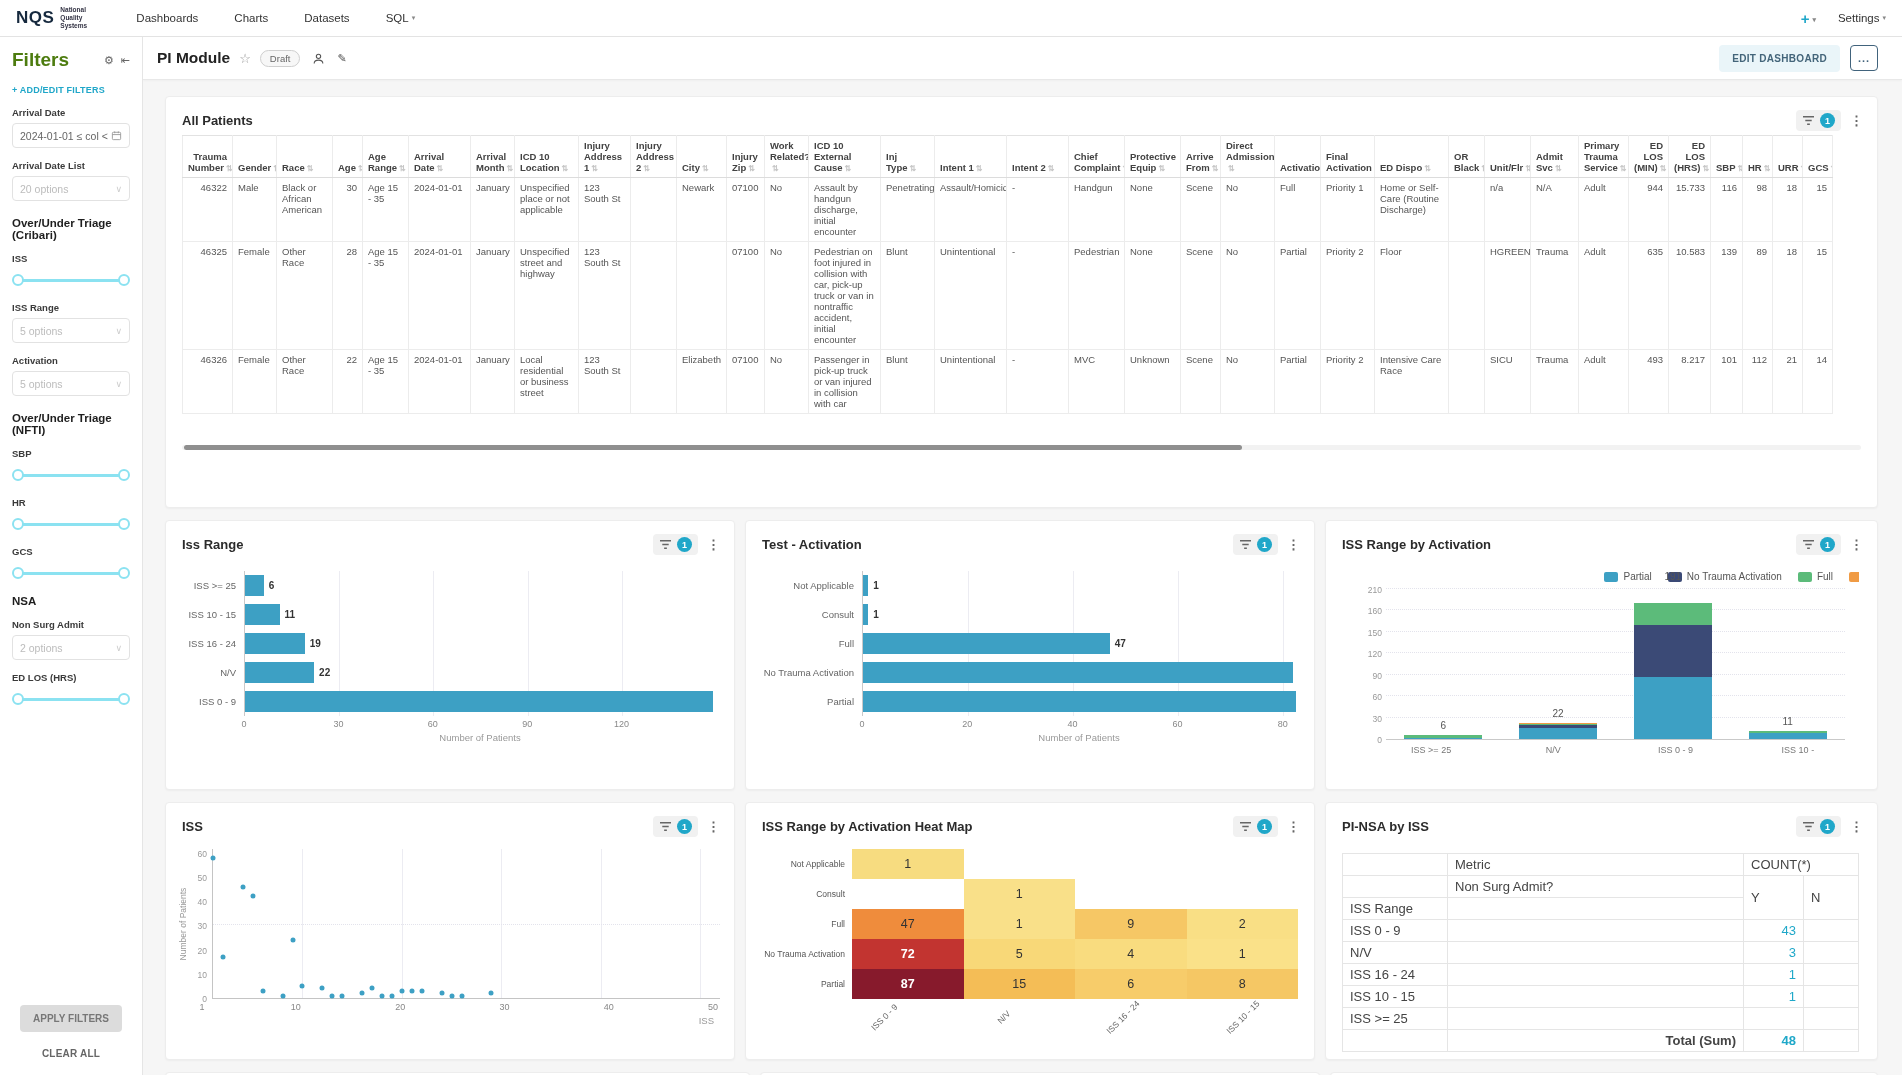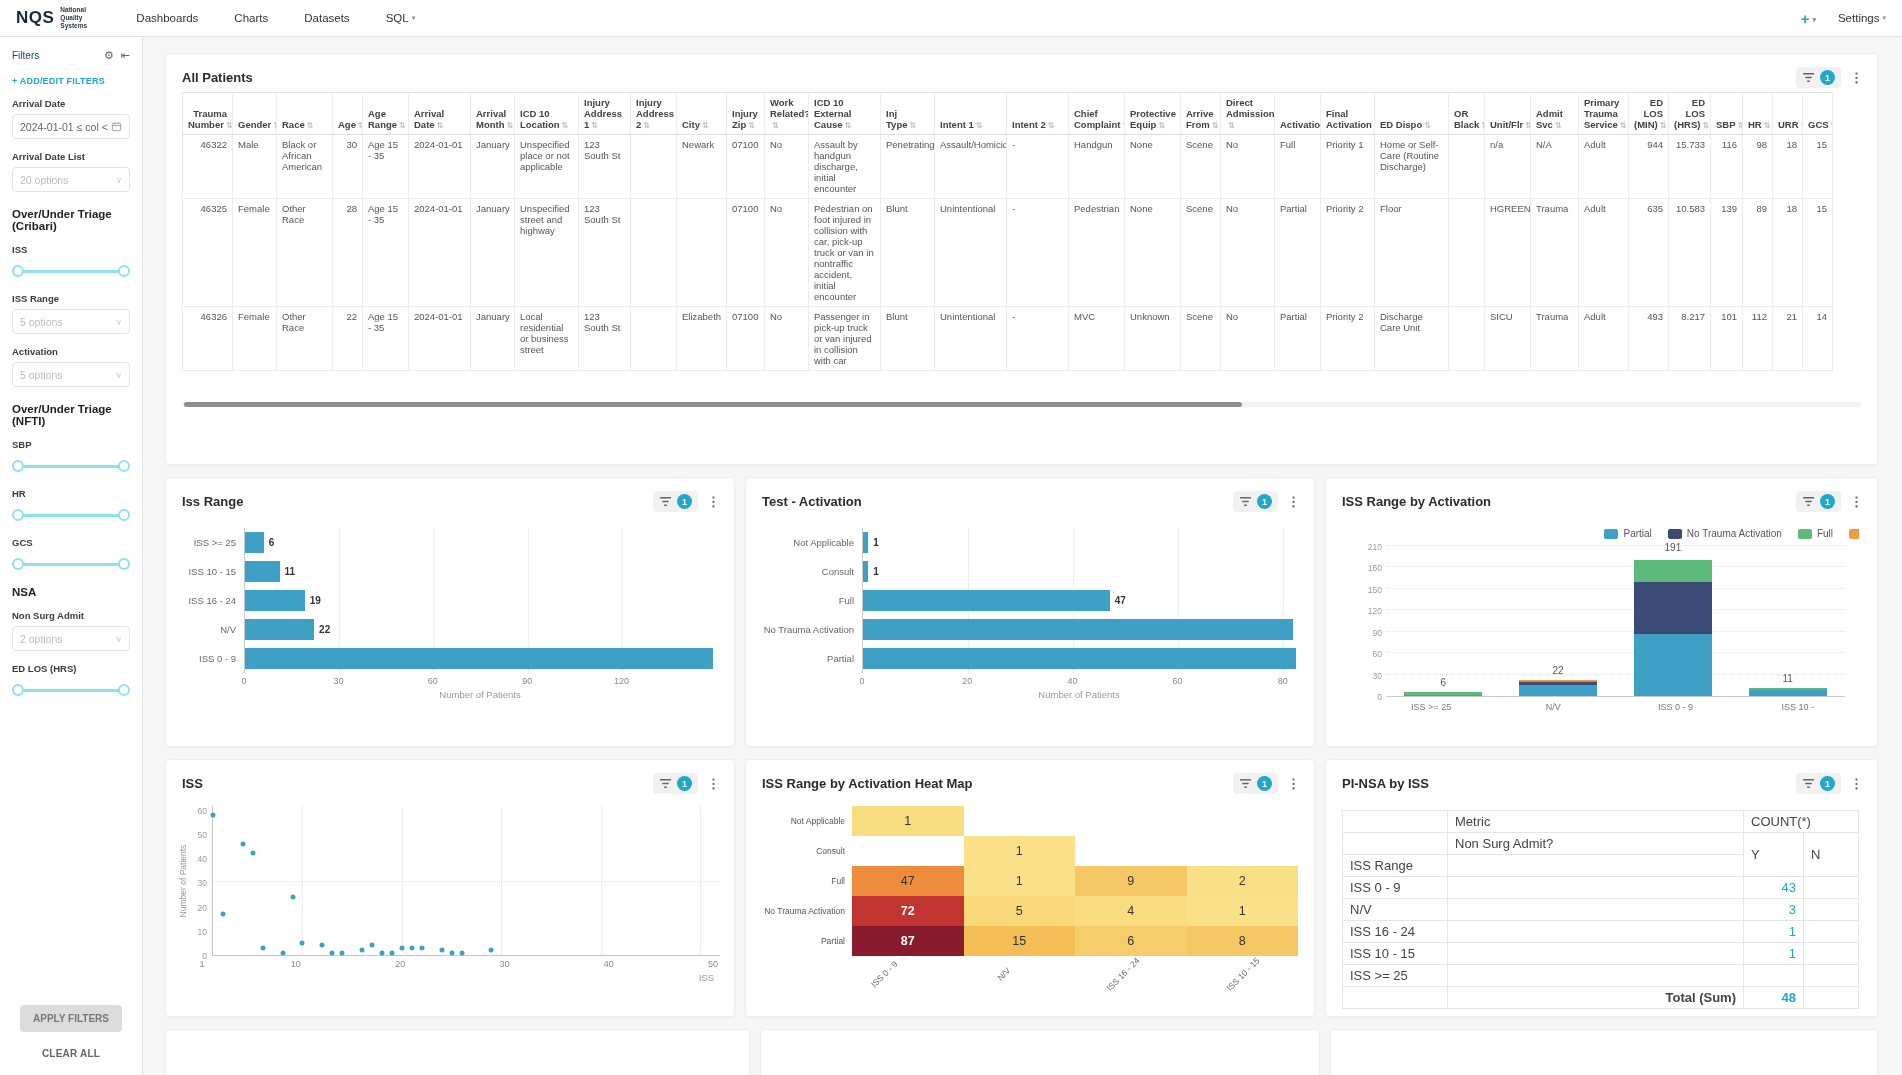--- a/index.html
+++ b/index.html
@@ -13,21 +13,21 @@
 .nav-items{display:flex;gap:36px;margin-left:10px}
 .nav-item{font-size:11.5px;color:#333;cursor:pointer;white-space:nowrap}
 .caret{font-size:7px;color:#888;margin-left:3px;vertical-align:2px}
 .nav-right{margin-left:auto;display:flex;gap:22px;align-items:center}
 .nav-plus{color:#20A7C9;font-size:15px;font-weight:bold;cursor:pointer}
 .nav-settings{font-size:11.5px;cursor:pointer}
 
 .layout{display:flex;height:1038px}
 .sidebar{width:143px;background:#fff;border-right:1px solid #E5E5E5;padding:12px 12px 0;position:relative;flex:none}
 .sb-head{display:flex;align-items:center}
-.sb-title{font-size:10px;font-weight:normal;color:#0c4a6e}
+.sb-title{font-size:19px;font-weight:bold;color:#4d7c0f}
 .sb-icons{margin-left:auto;display:flex;gap:7px;color:#666;font-size:11px}
 .sb-icons span{cursor:pointer}
 .addedit{color:#20A7C9;font-size:9px;font-weight:bold;margin:14px 0 6px;cursor:pointer;letter-spacing:.2px}
 .f-label{font-size:9.5px;font-weight:bold;color:#3A3A3A;margin:12px 0 5px}
 .f-heading{font-size:11.5px;font-weight:bold;color:#1e1e1e;margin:16px 0 0}
 .f-box{height:25px;border:1px solid #E2E2E2;border-radius:4px;display:flex;align-items:center;padding:0 7px;font-size:10.5px;color:#BCBCBC;background:#fff;cursor:pointer}
 .f-box.date{color:#666}
 .f-box .grow{flex:1;overflow:hidden;white-space:nowrap}
 .sel-caret{color:#ccc;font-size:9px}
 .slider{position:relative;height:12px;margin:10px 0 16px;cursor:pointer}
@@ -224,20 +224,36 @@
           <div class="handle h-right"></div>
         </div>
       </div>
     <div class="sb-footer">
       <span class="apply-btn">APPLY FILTERS</span>
       <div class="clear-all">CLEAR ALL</div>
     </div>
   </aside>
 
   <main class="main">
+    <div class="page-header">
+      <span class="pg-title">PI Module</span>
+      <span class="star">☆</span>
+      <span class="draft-pill">Draft</span>
+      <span class="hdr-ic">
+        <svg width="13" height="13" viewBox="0 0 24 24" fill="none" stroke="#555" stroke-width="2">
+            <circle cx="12" cy="8" r="4"></circle>
+            <path d="M4 21c0-4 4-6 8-6s8 2 8 6"></path>
+          </svg>
+      </span>
+      <span class="hdr-ic">✎</span>
+      <div class="hdr-right">
+        <span class="edit-dash">EDIT DASHBOARD</span>
+        <span class="more-btn">...</span>
+      </div>
+    </div>
 
     <div class="dash">
 
       <section class="panel panel-ap">
         <div class="p-head">
           <span class="p-title">All Patients</span>
           <span class="p-icons js-icons">
               <span class="filter-pill">
                 <span class="icn">
                   <svg width="13" height="11" viewBox="0 0 14 12" stroke="#666" stroke-width="1.6" fill="none">
@@ -417,21 +433,21 @@
                   <td>Passenger in pick-up truck or van injured in collision with car</td>
                   <td>Blunt</td>
                   <td>Unintentional</td>
                   <td>-</td>
                   <td>MVC</td>
                   <td>Unknown</td>
                   <td>Scene</td>
                   <td>No</td>
                   <td>Partial</td>
                   <td>Priority 2</td>
-                  <td>Discharge Care Unit</td>
+                  <td>Intensive Care Race</td>
                   <td></td>
                   <td>SICU</td>
                   <td>Trauma</td>
                   <td>Adult</td>
                   <td class="num">493</td>
                   <td class="num">8.217</td>
                   <td class="num">101</td>
                   <td class="num">112</td>
                   <td class="num">21</td>
                   <td class="num">14</td>
@@ -618,21 +634,21 @@
                     </div>
                     <div class="stk-total" style="bottom: 19.7143px;">22</div>
                   </div>
                   <div class="stk-col" style="left: 50%;">
                     <div class="stk-bar">
                       <div class="stk-seg" style="height: 0.714286px; background: rgb(240, 155, 68);"></div>
                       <div class="stk-seg" style="height: 22.1429px; background: rgb(92, 187, 122);"></div>
                       <div class="stk-seg" style="height: 51.4286px; background: rgb(59, 74, 118);"></div>
                       <div class="stk-seg" style="height: 62.1429px; background: rgb(61, 160, 196);"></div>
                     </div>
-                    <div class="stk-total" style="bottom: 143px;">191</div>
+                    <div class="stk-total" style="bottom: 157px;">191</div>
                   </div>
                   <div class="stk-col" style="left: 75%;">
                     <div class="stk-bar">
                       <div class="stk-seg" style="height: 1.42857px; background: rgb(92, 187, 122);"></div>
                       <div class="stk-seg" style="height: 0.714286px; background: rgb(59, 74, 118);"></div>
                       <div class="stk-seg" style="height: 5.71429px; background: rgb(61, 160, 196);"></div>
                     </div>
                     <div class="stk-total" style="bottom: 11.8571px;">11</div>
                   </div>
                 </div>

